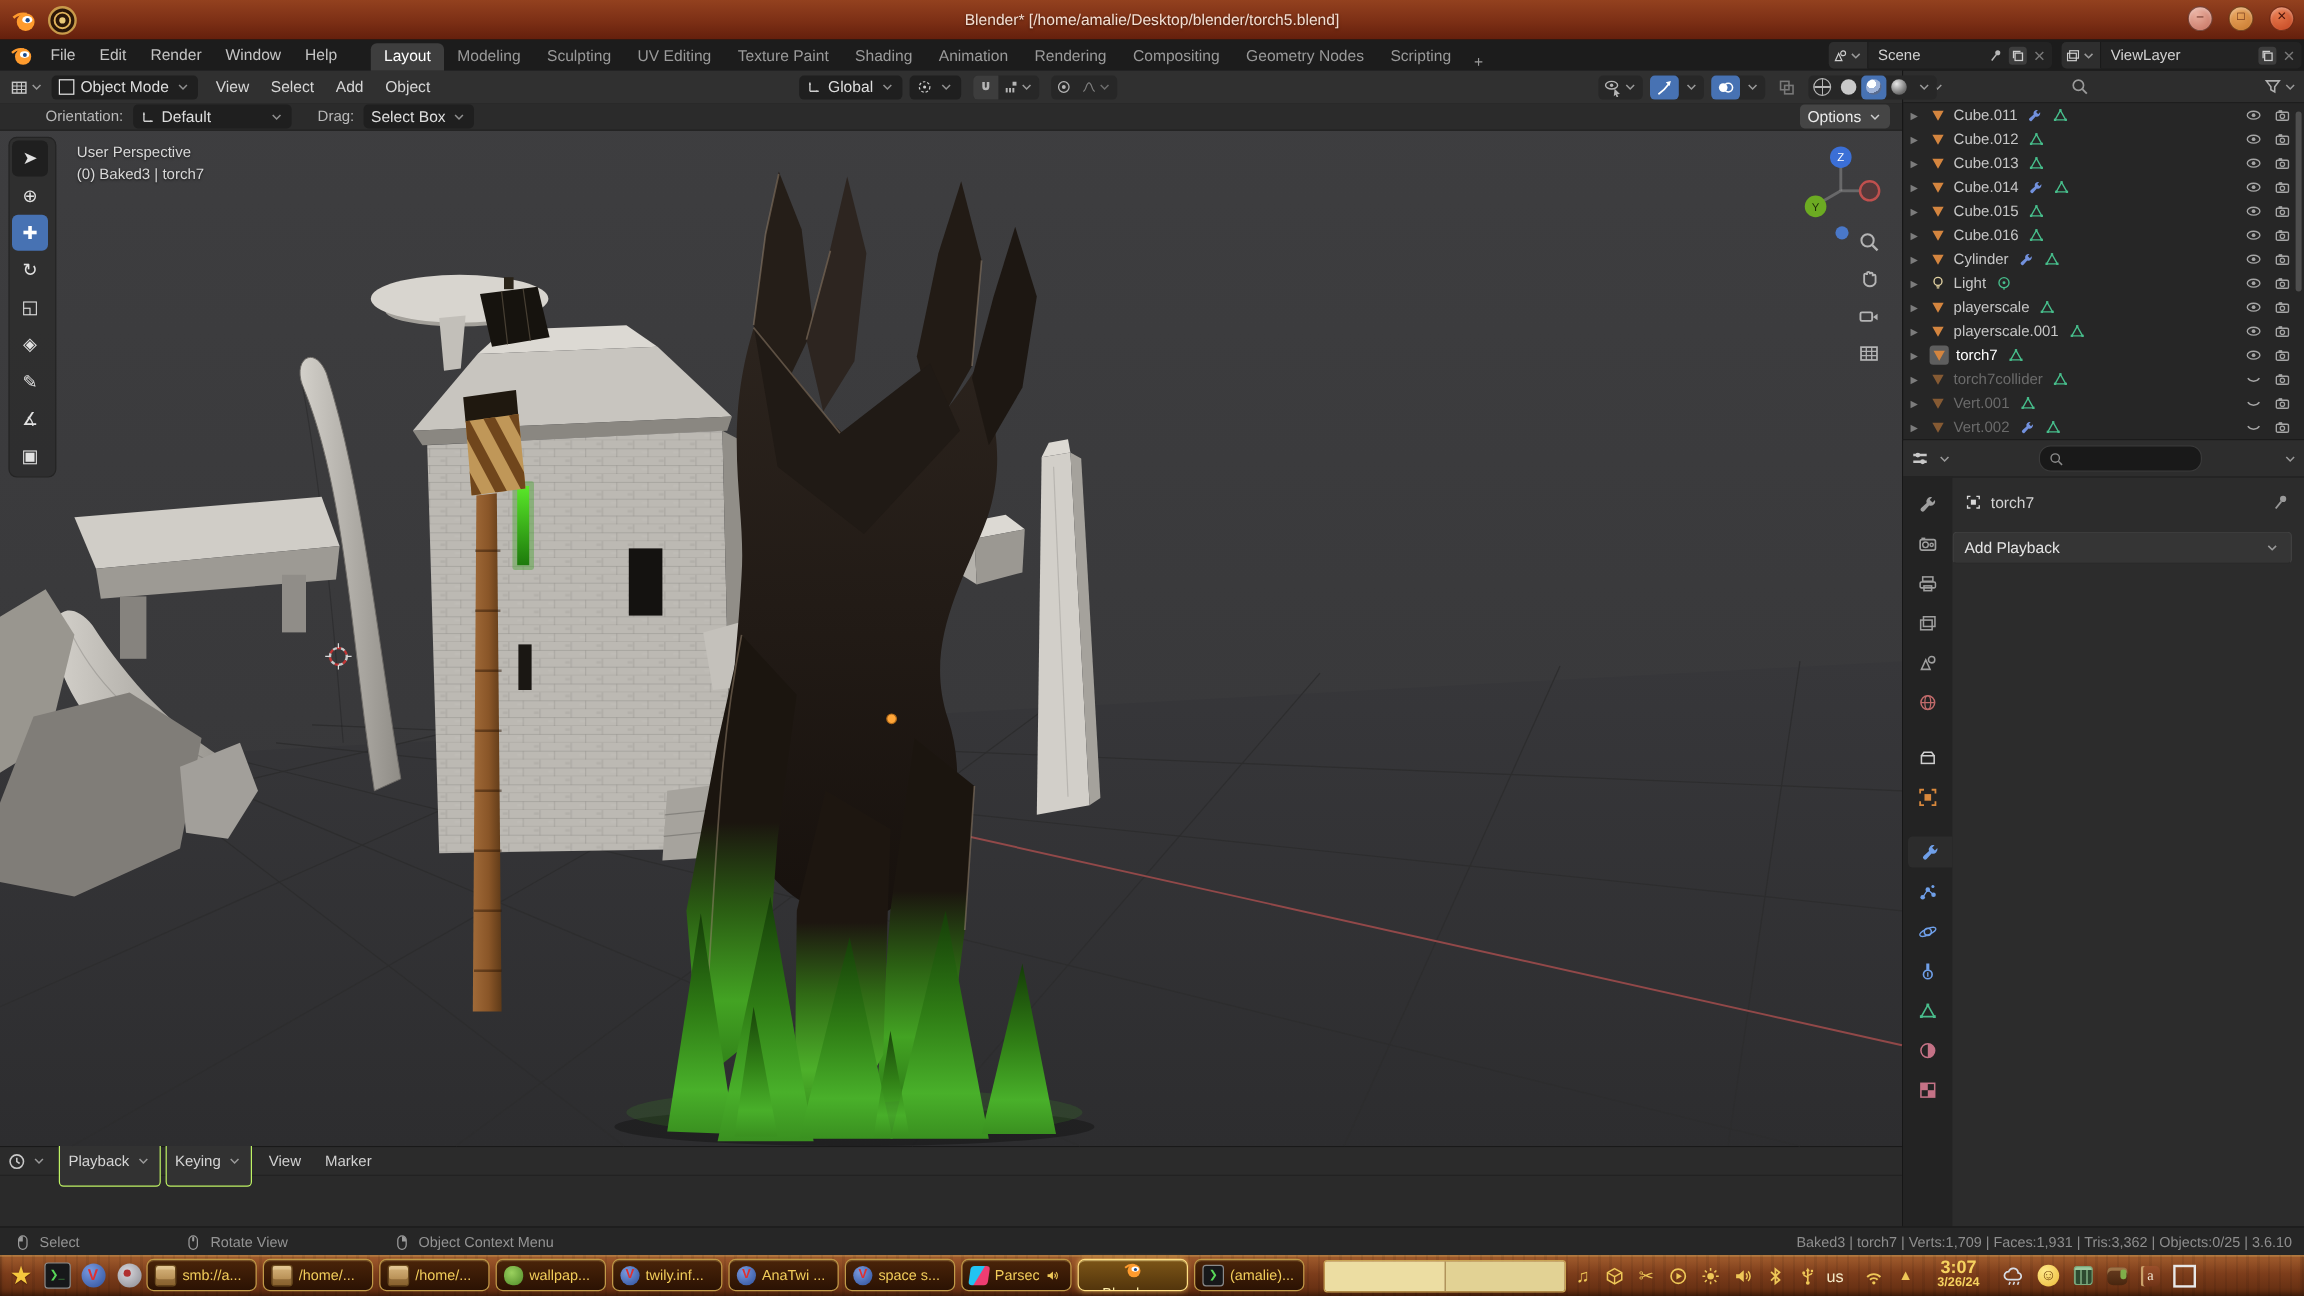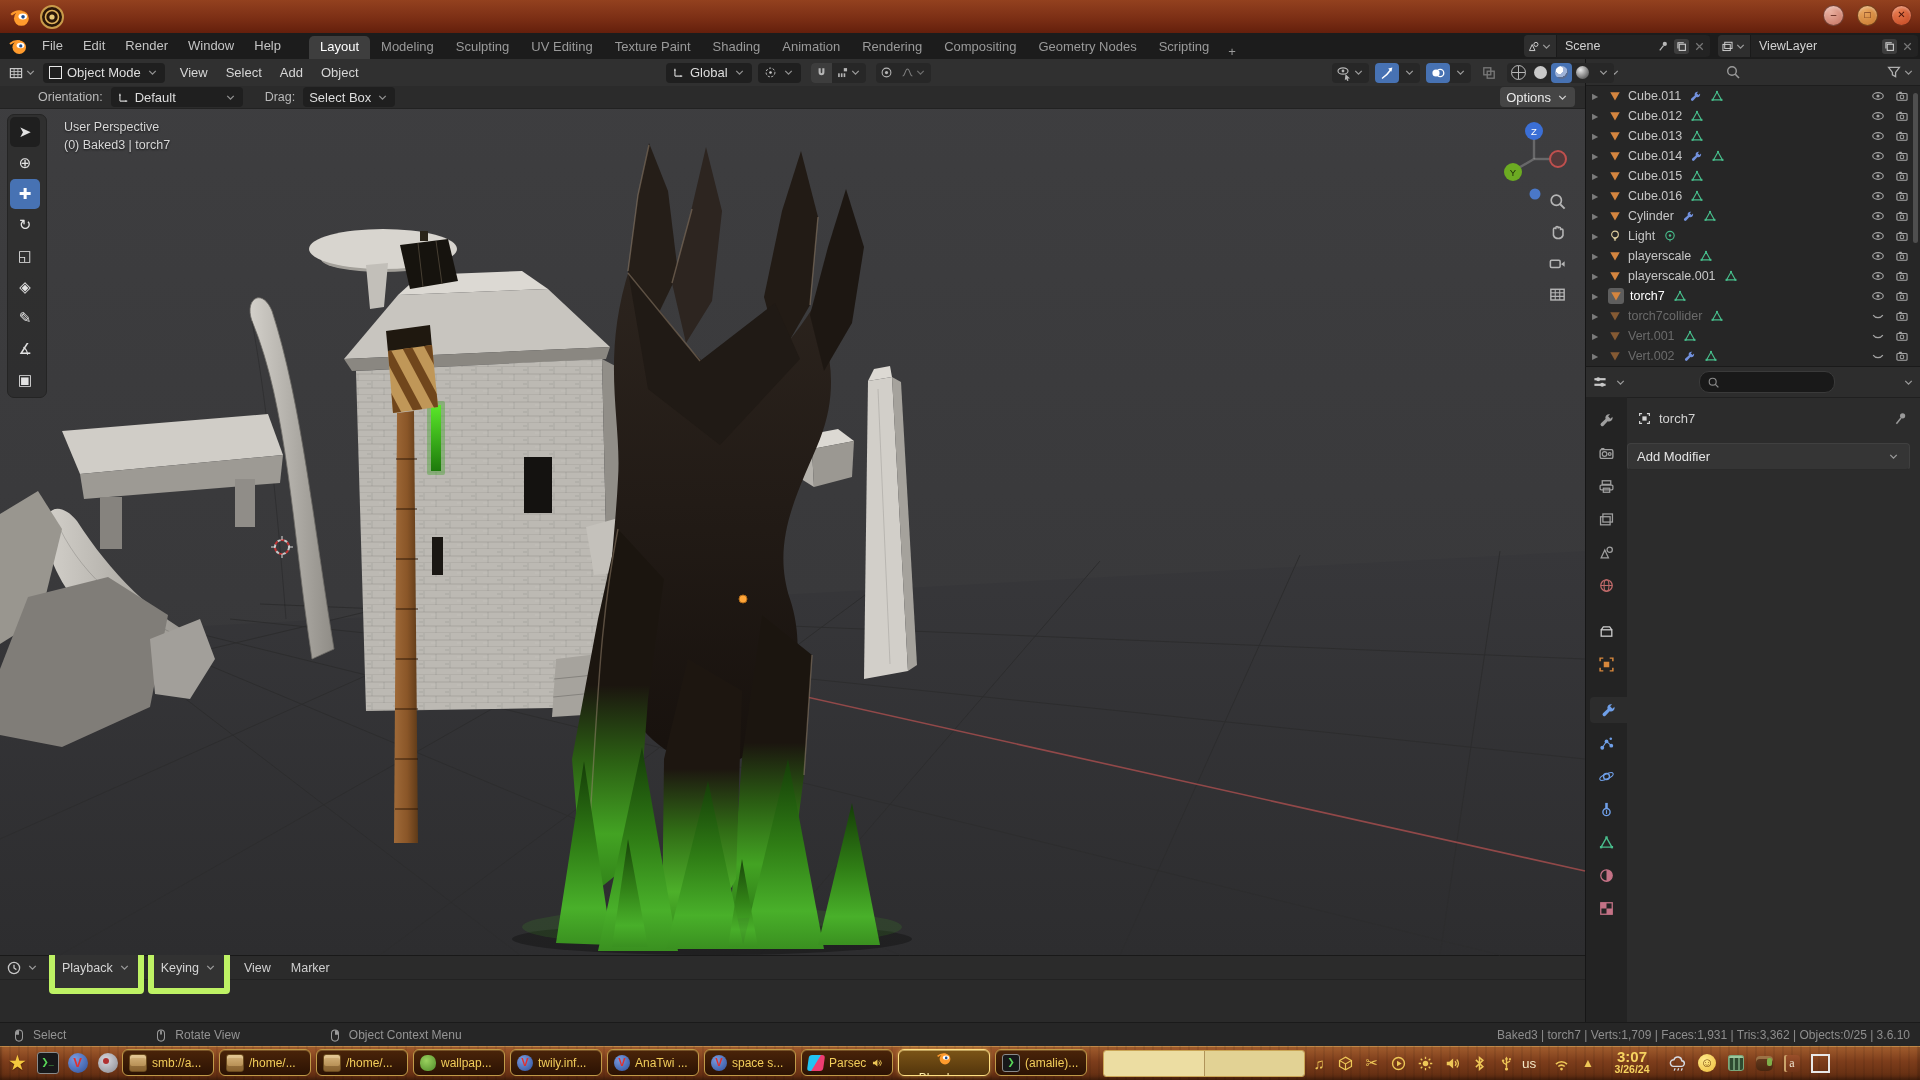--- a/index.html
+++ b/index.html
@@ -113,21 +113,21 @@
   #props-pin{position:absolute;right:12px;top:44px;color:#9a9a9a;}
   #add-modifier{position:absolute;left:41px;right:11px;top:76px;height:25px;background:#353535;
     border:1px solid #404040;border-bottom-color:#2a2a2a;border-radius:4px;display:flex;
     align-items:center;padding:0 9px;color:#e4e4e4;}
   #add-modifier .chev{margin-left:auto;}
 
   
   #timeline{left:0;top:955px;width:1585px;height:67px;background:#2a2a2a;border-top:1px solid #191919;}
   #tl-header{height:23px;display:flex;align-items:center;background:#2b2b2b;
     border-bottom:1px solid #222;padding-left:6px;gap:4px;}
-  .tl-pill{display:flex;align-items:center;gap:5px;background:#323232;border:6px solid #bef264;
+  .tl-pill{display:flex;align-items:center;gap:5px;background:#323232;border:1px solid #bef264;
     border-radius:4px;height:18px;padding:11px 7px;color:#d5d5d5;font-size:12.5px;}
   .tl-menu{padding:0 10px;color:#d0d0d0;font-size:12.5px;}
 
   
   #statusbar{left:0;top:1022px;width:1920px;height:24px;background:#262626;
     border-top:1px solid #1a1a1a;display:flex;align-items:center;color:#949494;font-size:12px;}
   .hint{display:flex;align-items:center;gap:7px;}
   .hint .ic{width:14px;height:15px;color:#9a9a9a;}
   #status-info{position:absolute;right:10px;color:#8e8e8e;}
 
@@ -474,20 +474,21 @@
 
 <div id="titlebar" class="abs">
   <svg class="ic" style="width:22px;height:22px;margin-left:9px" viewBox="0 0 16 16">
       <use href="#i-blender"></use>
     </svg>
   <svg style="width:26px;height:26px;margin-left:8px" viewBox="0 0 26 26">
     <circle cx="13" cy="13" r="11" fill="#2a1608" stroke="#c89a4a" stroke-width="2"></circle>
     <circle cx="13" cy="13" r="6.5" fill="none" stroke="#e0b35c" stroke-width="1.6"></circle>
     <circle cx="13" cy="13" r="2.6" fill="#e8c878"></circle>
   </svg>
+  <div id="title-text">Blender* [/home/amalie/Desktop/blender/torch5.blend]</div>
   <div id="winbtns">
     <div class="winbtn" style="background:radial-gradient(circle at 35% 30%,#eab0a0,#c4705e)">–</div>
     <div class="winbtn" style="background:radial-gradient(circle at 35% 30%,#e8a45c,#c6772c)">□</div>
     <div class="winbtn" style="background:radial-gradient(circle at 35% 30%,#e87b4e,#c24420)">✕</div>
   </div>
 </div>
 
 <div id="menubar" class="abs">
   <svg class="ic" style="width:20px;height:20px;margin:0 4px 0 8px" viewBox="0 0 16 16">
       <use href="#i-blender"></use>
@@ -1346,21 +1347,21 @@
   <div id="props-crumb">
     <svg class="ic mini" style="color:#d8d8d8" viewBox="0 0 16 16">
         <use href="#t-obj"></use>
       </svg>
     <span>torch7</span>
   </div>
   <svg id="props-pin" class="ic" viewBox="0 0 16 16">
       <use href="#i-pin"></use>
     </svg>
   <div id="add-modifier">
-    <span>Add Modifier</span>
+    <span>Add Playback</span>
     <svg class="ic mini chev" viewBox="0 0 16 16">
         <use href="#i-chevd"></use>
       </svg>
   </div>
 </div>
 
 <div id="timeline" class="abs">
   <div id="tl-header">
     <svg class="ic" style="color:#c8c8c8" viewBox="0 0 16 16">
         <use href="#i-clock"></use>

